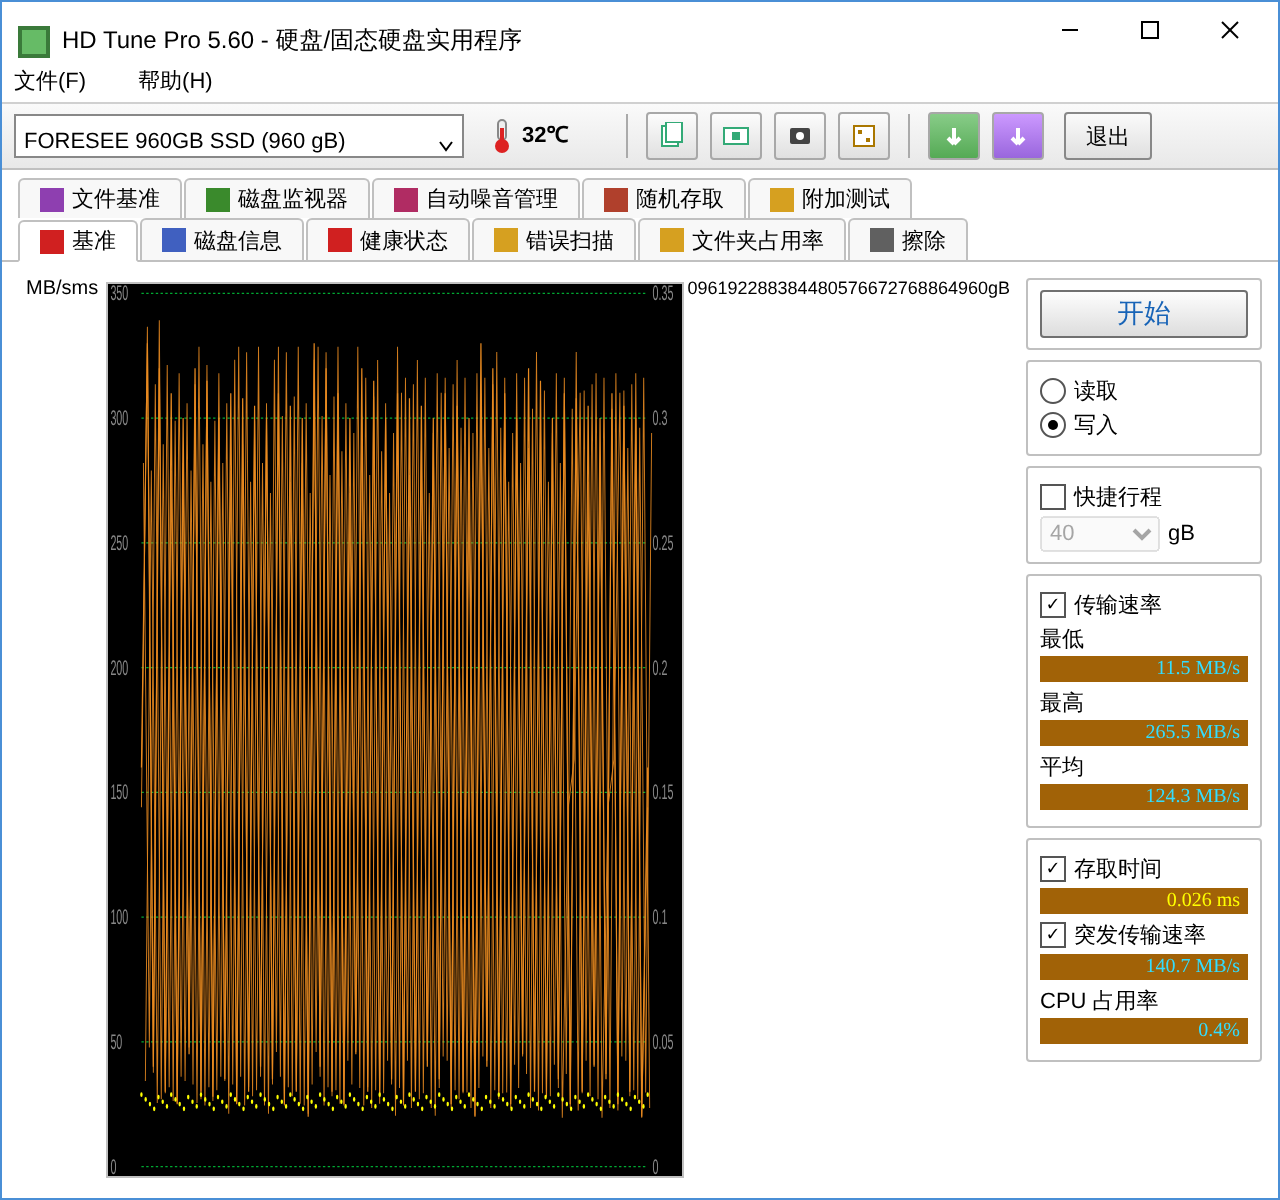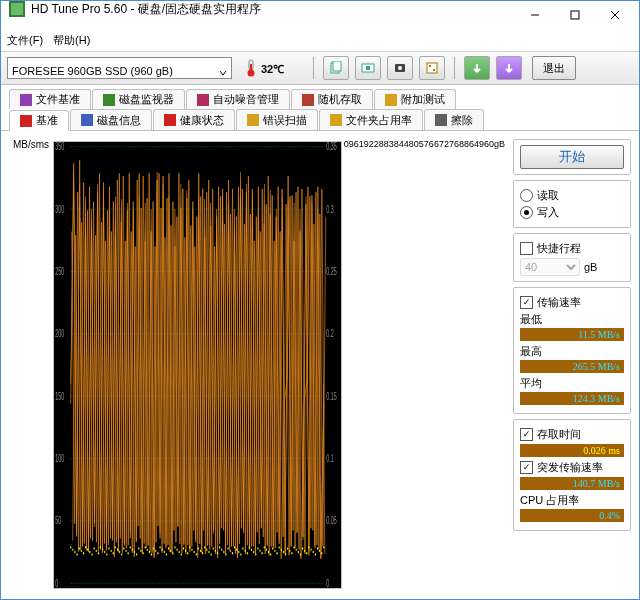--- a/index.html
+++ b/index.html
@@ -1,25 +1,25 @@
 <!DOCTYPE html>
 <html><head>
 <meta charset="utf-8">
 <style>
 html,body{margin:0;padding:0;font-family:"Microsoft YaHei","Segoe UI",sans-serif;font-size:11px;background:#fff;color:#000}
 .window{width:640px;height:600px;border:1px solid #4a8fd6;box-sizing:border-box;display:flex;flex-direction:column;background:#fff}
-.titlebar{height:28px;background:#fff;display:flex;align-items:flex-start;padding:0 4px 0 8px;color:#000}
+.titlebar{height:28px;background:#fff;display:flex;align-items:flex-end;padding:0 4px 0 8px;color:#000}
 .titlebar .icon{width:16px;height:16px;margin-right:6px}
 .titlebar .title{flex:1;font-size:12px}
 .win-btns{display:flex}
 .win-btn{width:40px;height:28px;display:flex;align-items:center;justify-content:center;color:#333}
-.menubar{height:22px;background:#fff;border-bottom:1px solid #d0d0d0;display:flex;align-items:center;padding:0 6px;gap:10px}
+.menubar{height:22px;background:#fff;border-bottom:1px solid #d0d0d0;display:flex;align-items:center;padding:0 6px;gap:26px}
 .toolbar{height:32px;background:linear-gradient(#fafafa,#e8e8e8);border-bottom:1px solid #c0c0c0;display:flex;align-items:center;padding:0 6px;gap:6px}
 .drive-select{width:225px;height:22px;border:1px solid #888;background:#fff;padding:1px 4px;box-sizing:border-box;display:flex;align-items:flex-end;justify-content:space-between}
-.temp{display:flex;align-items:center;gap:3px;margin-left:6px;min-width:60px}
+.temp{display:flex;gap:3px;margin-left:6px;min-width:60px}
 .temp svg{width:14px;height:18px}
 .tool-sep{width:1px;height:22px;background:#aaa;margin:0 3px}
 .tb-btn{width:24px;height:22px;border:1px solid #a8a8a8;background:linear-gradient(#fcfcfc,#e0e0e0);border-radius:2px;display:flex;align-items:center;justify-content:center}
 .tb-btn.arrow svg{fill:#fff}
 .tb-btn.arrow{background:linear-gradient(#8c8,#5a5)}
 .exit-btn{height:22px;padding:0 10px;border:1px solid #888;background:linear-gradient(#fafafa,#e0e0e0);border-radius:2px;display:flex;align-items:center;margin-left:4px}
 .tabs-outer{padding:4px 8px 0 8px;border-bottom:1px solid #c0c0c0}
 .tabrow{display:flex;flex-wrap:wrap}
 .tab{display:flex;align-items:center;gap:4px;padding:2px 10px;border:1px solid #c0c0c0;border-bottom:none;background:#f8f8f8;margin-right:1px;font-size:11px;border-radius:3px 3px 0 0}
 .tab.active{background:#fff;position:relative;top:1px;border-bottom:1px solid #fff}

